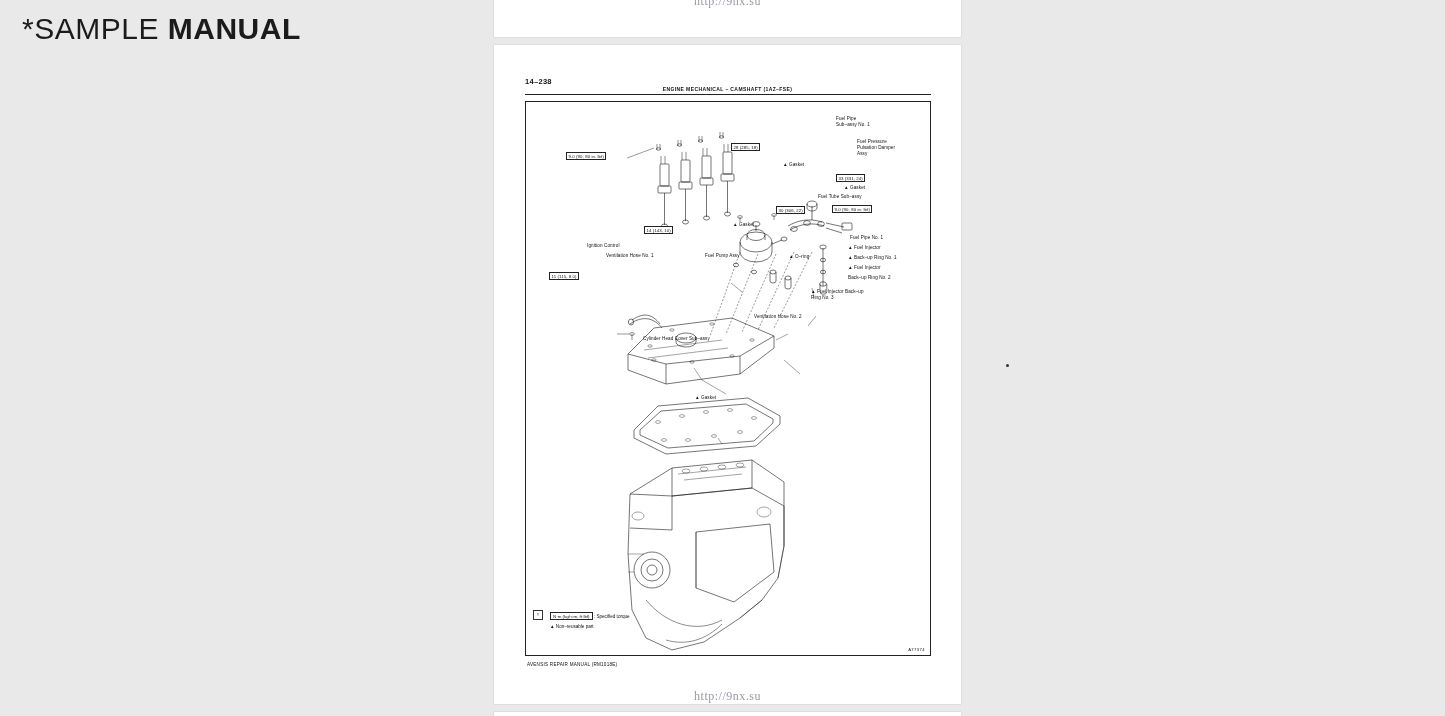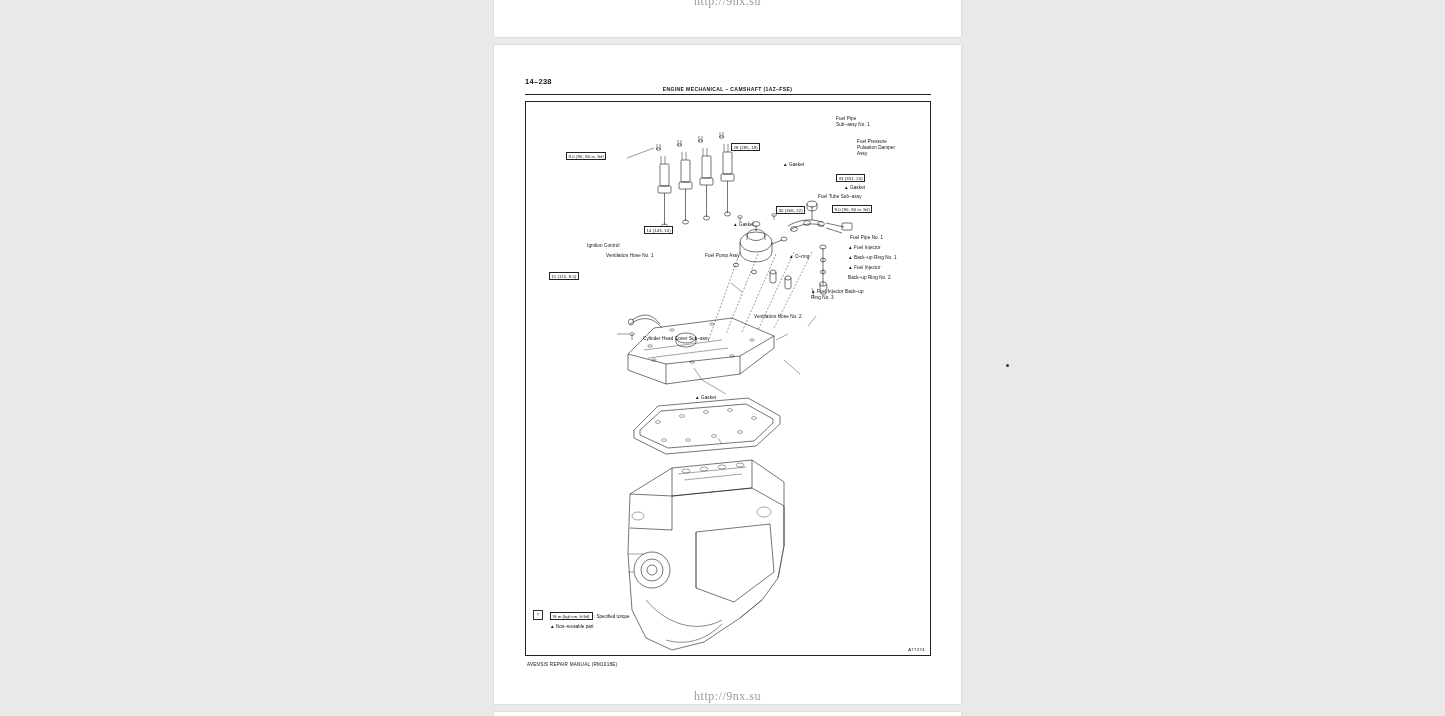--- a/index.html
+++ b/index.html
@@ -160,20 +160,21 @@
     color: #111;
     letter-spacing: 0.4px;
   }
   svg { display: block; }
 </style>
 </head>
 <body>
 
 <div class="stage">
 
+  <div class="watermark-title"><span>*SAMPLE </span><span class="bold">MANUAL</span></div>
 
   <div class="dot-mark"></div>
 
   <div class="sheet sheet-prev">
 
     <div class="url-wm" style="top:24px;">http://9nx.su</div>
   </div>
 
   <div class="sheet sheet-main">
 

